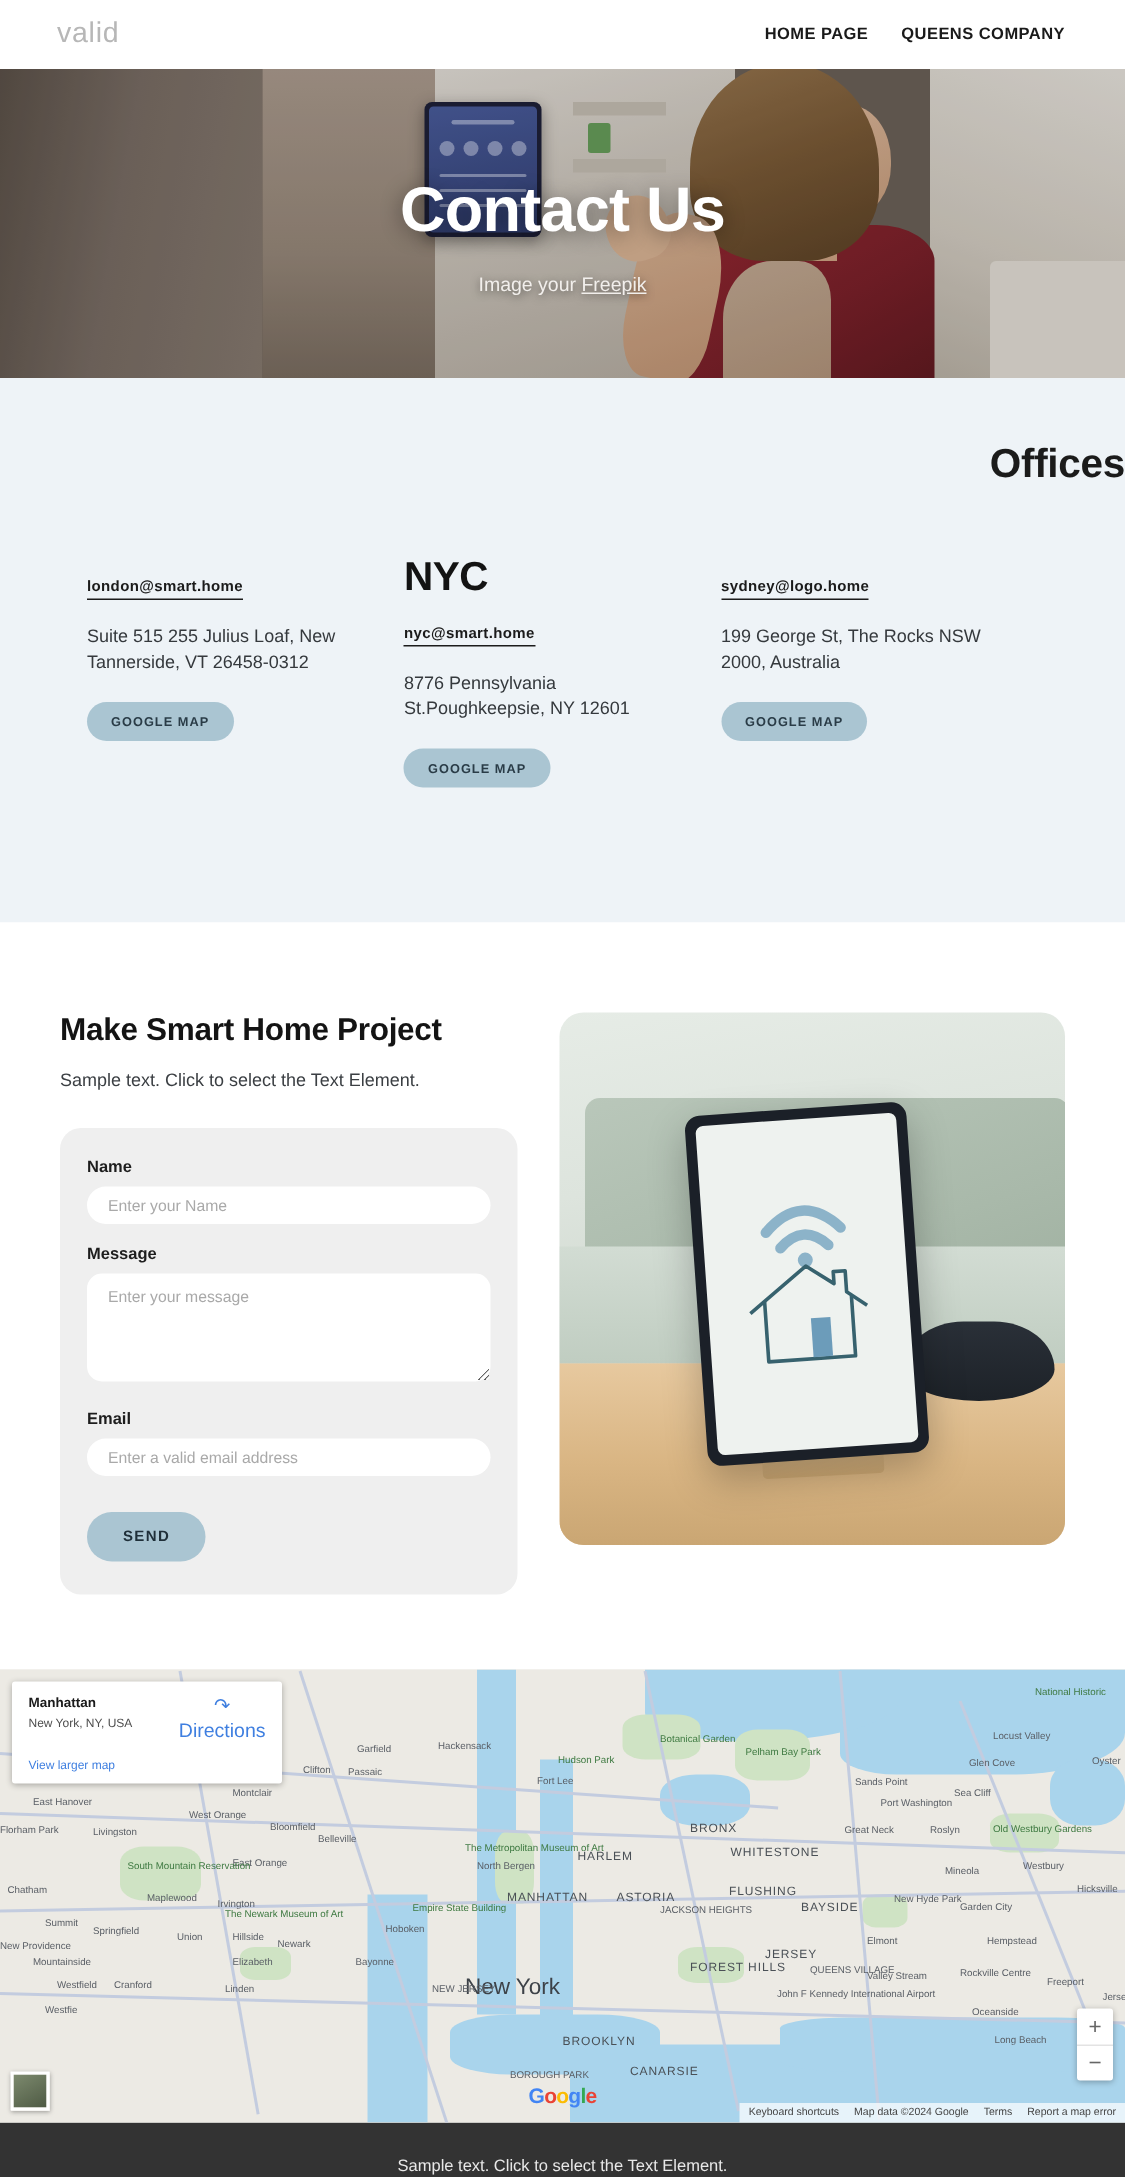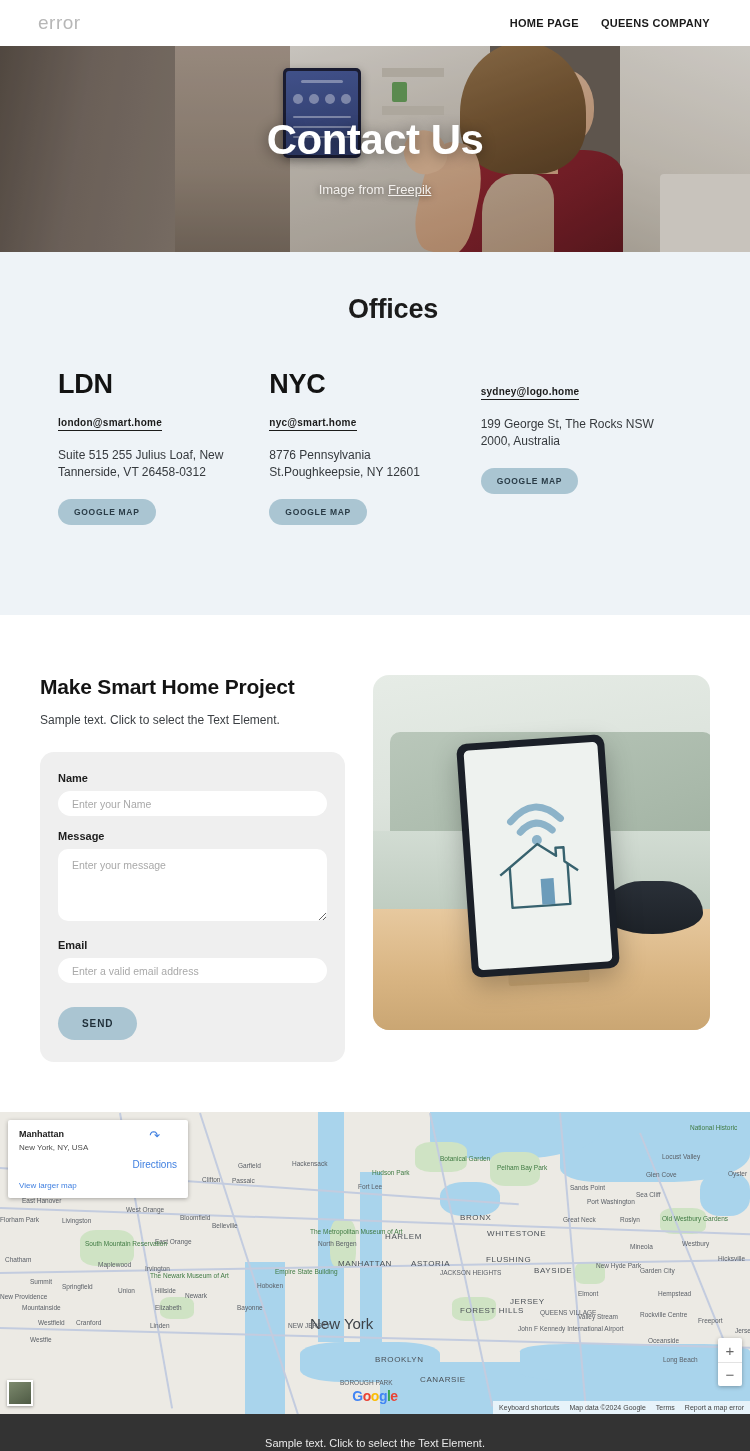--- a/index.html
+++ b/index.html
@@ -143,21 +143,21 @@
     text-shadow: 0 1px 6px rgba(0,0,0,.5);
   }
   .hero-sub .ul { text-decoration: underline; }
 
   
   .offices {
     background: #eef3f7;
     padding: 42px 0 90px 0;
   }
   .offices-title {
-    text-align: center; font-size: 27px; font-weight: 700;
+    text-align: right; font-size: 27px; font-weight: 700;
     color: #1b1b1b; letter-spacing: -0.2px; margin-left: 36px;
   }
   .offices-grid {
     display: flex; margin-top: 44px; padding: 0 58px;
   }
   .office { width: 222px; }
   .office-code {
     font-size: 27px; font-weight: 700; color: #131313;
     letter-spacing: -0.3px;
   }
@@ -286,21 +286,21 @@
     position: absolute; left: 8px; top: 8px; width: 180px;
     background: #fff; border-radius: 2px;
     box-shadow: 0 1px 4px rgba(0,0,0,.3);
     padding: 9px 11px 8px 11px; z-index: 6;
   }
   .mc-row { display:flex; justify-content: space-between; align-items: flex-start; }
   .mc-title { font-size: 9px; font-weight: 700; color: #1a1a1a; }
   .mc-sub { font-size: 8px; color: #4d4d4d; margin-top: 4px; }
   .mc-dir { text-align: center; cursor: pointer; }
   .mc-dir-icon { font-size: 13px; color: #3f7fe0; line-height: 1; }
-  .mc-dir-txt { font-size: 10px; color: #3f7fe0; margin-top: 17px; text-align: center; }
+  .mc-dir-txt { font-size: 13px; color: #3f7fe0; margin-top: 3px; text-align: center; }
   .mc-larger {
     margin-top: 11px; font-size: 8px; color: #3f7fe0; cursor: pointer;
   }
   .map-zoom {
     position:absolute; right: 8px; bottom: 28px; width: 24px; z-index: 6;
     background:#fff; border-radius:2px; box-shadow:0 1px 4px rgba(0,0,0,.3);
   }
   .mz-btn {
     height: 24px; display:flex; align-items:center; justify-content:center;
     font-size: 15px; color:#666; cursor:pointer;
@@ -335,21 +335,21 @@
     display:flex; align-items:center; justify-content:center;
   }
   .footer-text { font-size: 11px; color: #e8e8e8; }
 </style>
 </head>
 <body>
 
 <div class="page">
 
   <div class="header">
-    <div class="logo-text">error</div>
+    <div class="logo-text">valid</div>
     <div class="nav">
       <a class="nav-link">HOME PAGE</a>
       <a class="nav-link">QUEENS COMPANY</a>
     </div>
   </div>
 
   <div class="hero">
     <div class="hero-photo">
       <div class="hp-wallL"></div>
       <div class="hp-wallM"></div>
@@ -376,31 +376,30 @@
         <div class="hp-face"></div>
         <div class="hp-hair"></div>
         <div class="hp-arm"></div>
         <div class="hp-hand"></div>
       </div>
     </div>
     <div class="hero-overlay"></div>
     <div class="hero-inner">
       <div class="hero-title">Contact Us</div>
       <div class="hero-sub">
-        <span>Image from </span><span class="ul">Freepik</span>
+        <span>Image your </span><span class="ul">Freepik</span>
       </div>
     </div>
   </div>
 
   <div class="offices">
     <div class="offices-title">Offices</div>
     <div class="offices-grid">
 
       <div class="office">
-        <div class="office-code">LDN</div>
         <a class="office-email">london@smart.home</a>
         <div class="office-addr">Suite 515 255 Julius Loaf, New Tannerside, VT 26458-0312</div>
         <button class="map-btn">GOOGLE MAP</button>
       </div>
 
       <div class="office">
         <div class="office-code">NYC</div>
         <a class="office-email">nyc@smart.home</a>
         <div class="office-addr">8776 Pennsylvania St.Poughkeepsie, NY 12601</div>
         <button class="map-btn">GOOGLE MAP</button>

